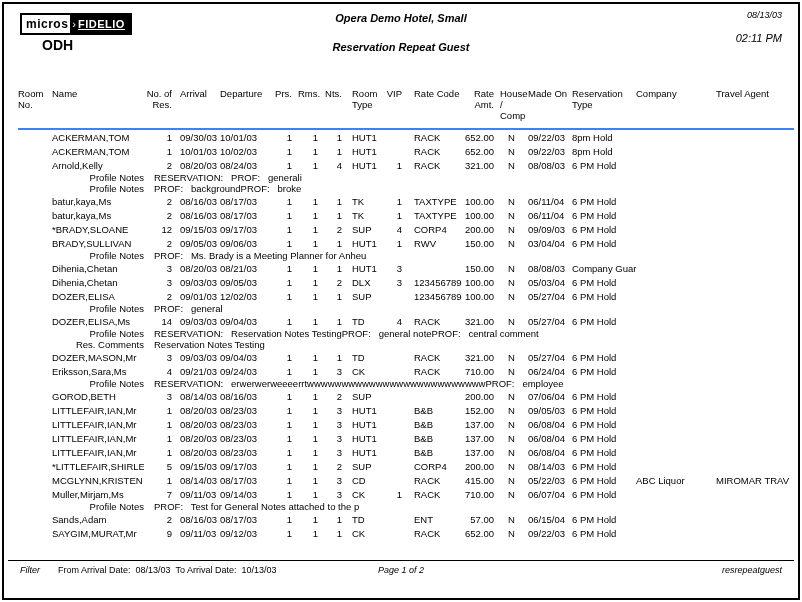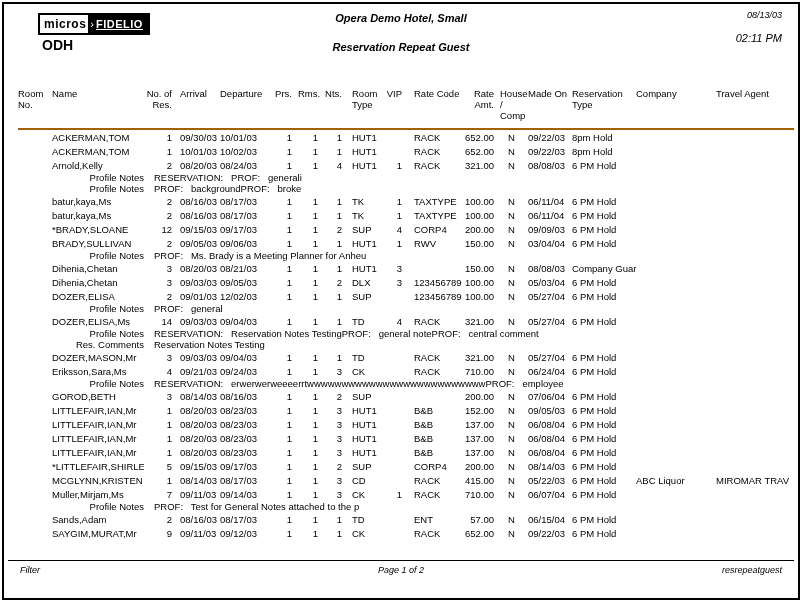--- a/index.html
+++ b/index.html
@@ -1,37 +1,37 @@
 <!DOCTYPE html>
 <html><head>
 <meta charset="utf-8">
 <style>
   html,body { margin:0; padding:0; background:#fff; }
   body { width:802px; height:602px; position:relative; font-family:"Liberation Sans", sans-serif; color:#000; }
   .page { position:absolute; left:2px; top:2px; right:2px; bottom:2px; border:2px solid #000; background:#fff; overflow:hidden; }
 
   
-  .logo { position:absolute; left:34px; top:9px; border:2px solid #000; display:inline-flex; align-items:stretch; height:18px; }
+  .logo { position:absolute; left:16px; top:9px; border:2px solid #000; display:inline-flex; align-items:stretch; height:18px; }
   .logo .micros { background:#fff; color:#000; font-weight:bold; font-size:12px; line-height:18px; padding:0 2px 0 4px; letter-spacing:0.5px; }
   .logo .fidelio { background:#000; color:#fff; font-weight:bold; font-size:11px; line-height:18px; padding:0 5px 0 2px; letter-spacing:0.5px;text-decoration:underline; }
   .logo .arrow { background:#000; color:#fff; font-size:11px; line-height:18px; padding-left:2px; }
   .prop-code { position:absolute; left:38px; top:33px; font-size:14px; font-weight:bold; }
   .hotel-name { position:absolute; left:0; right:0; top:8px; text-align:center; font-size:11px; font-weight:bold; font-style:italic; }
   .report-title { position:absolute; left:0; right:0; top:37px; text-align:center; font-size:11px; font-weight:bold; font-style:italic; }
   .run-date { position:absolute; right:16px; top:6px; font-size:9px; font-style:italic; }
   .run-time { position:absolute; right:16px; top:28px; font-size:11px; font-style:italic; }
 
   
   .report-table { position:absolute; left:14px; top:84px; width:776px; border-collapse:collapse; table-layout:fixed; font-size:9.5px; }
   col.c-roomno{width:26px} col.c-name{width:100px} col.c-res{width:28px} col.c-arrival{width:48px}
   col.c-departure{width:52px} col.c-prs{width:26px} col.c-rms{width:26px} col.c-nts{width:24px}
   col.c-roomtype{width:38px} col.c-vip{width:22px} col.c-ratecode{width:54px} col.c-rateamt{width:38px}
   col.c-house{width:28px} col.c-madeon{width:44px} col.c-restype{width:64px} col.c-company{width:80px}
   col.c-travel{width:78px}
-  th { font-weight:normal; text-align:left; vertical-align:top; line-height:11px; padding:0 0 7px 0; border-bottom:2px solid #a16207; }
+  th { font-weight:normal; text-align:left; vertical-align:top; line-height:11px; padding:0 0 7px 0; border-bottom:2px solid #3b82f6; }
   td { padding:0; overflow:hidden; white-space:nowrap; vertical-align:middle; }
   tr.data-row td { height:14px; }
   tr.note-row td { height:11px; font-size:9.5px; }
   th.c-res, td.c-res, th.c-prs, td.c-prs, th.c-rms, td.c-rms, th.c-nts, td.c-nts,
   th.c-vip, td.c-vip, th.c-rateamt, td.c-rateamt { text-align:right; }
   th.c-name, td.c-name { padding-left:8px; }
   th.c-arrival, td.c-arrival { padding-left:8px; }
   th.c-prs, td.c-prs { padding-right:6px; }
   th.c-rms, td.c-rms { padding-right:6px; }
   th.c-nts, td.c-nts { padding-right:6px; }
@@ -579,18 +579,19 @@
           <td class="c-company"></td>
           <td class="c-travel"></td>
         </tr>
       </tbody>
   </table>
 
   <div class="footer-line"></div>
   <div class="footer">
     <div class="filter-block">
       <span class="filter-label">Filter</span>
+      <span class="filter-text">From Arrival Date:  08/13/03  To Arrival Date:  10/13/03</span>
     </div>
     <div class="page-text">Page 1 of 2</div>
     <div class="report-id">resrepeatguest</div>
   </div>
 
 </div>
 
 </body></html>

